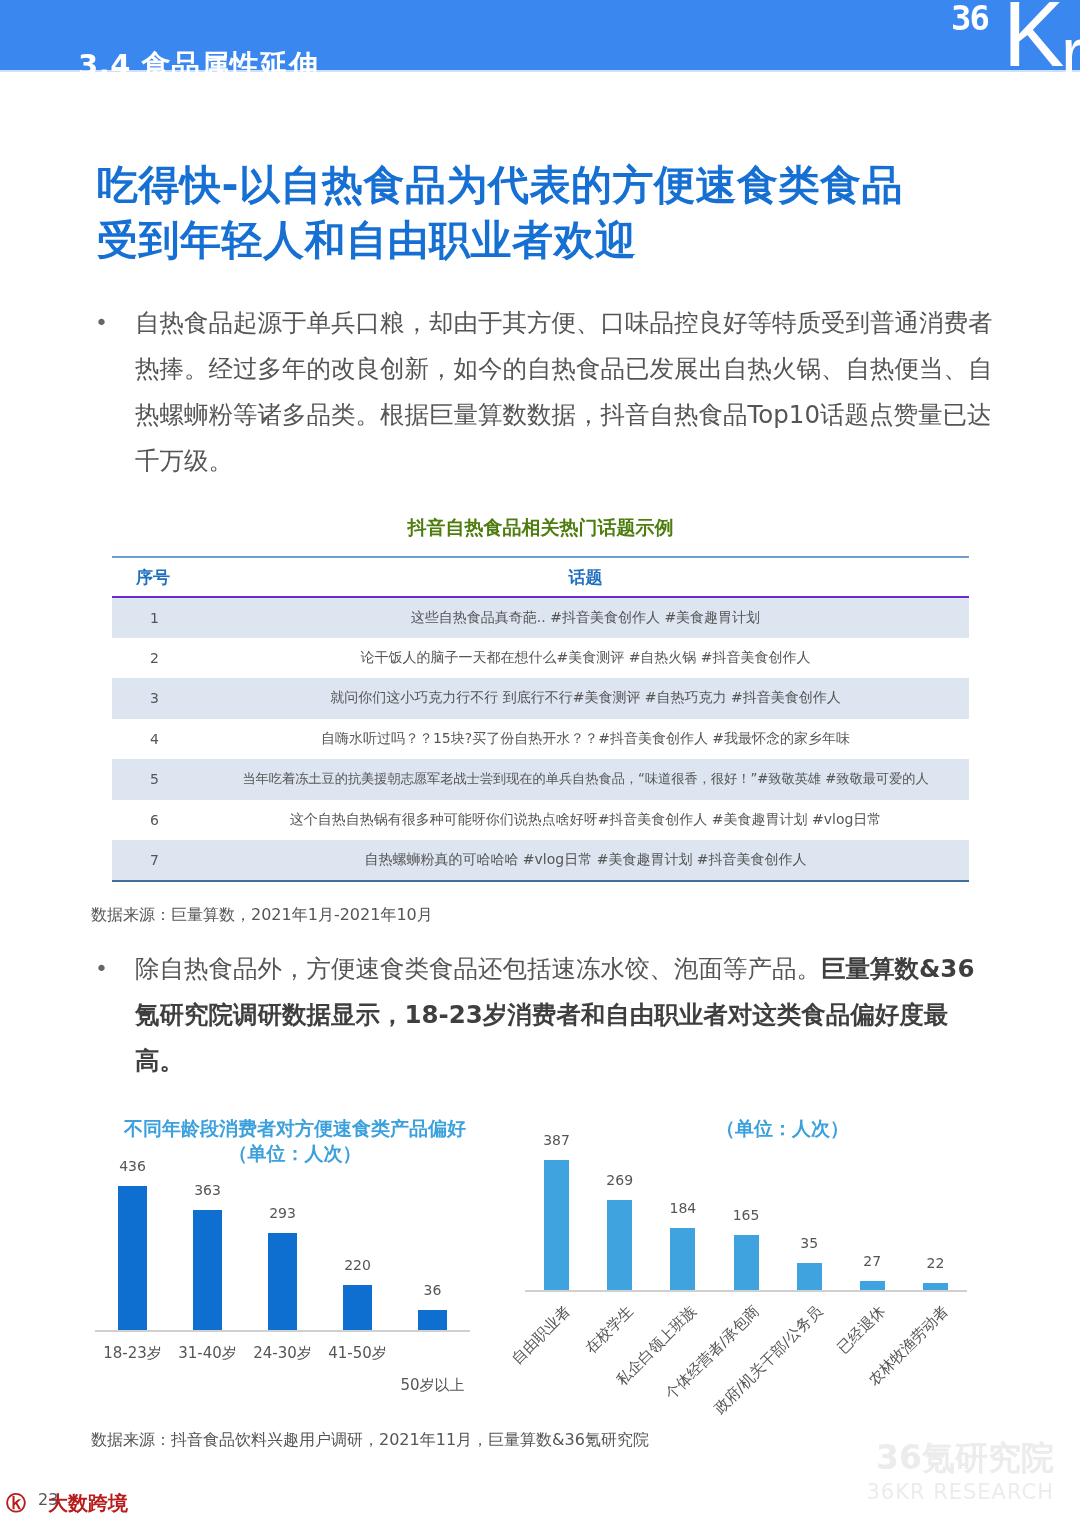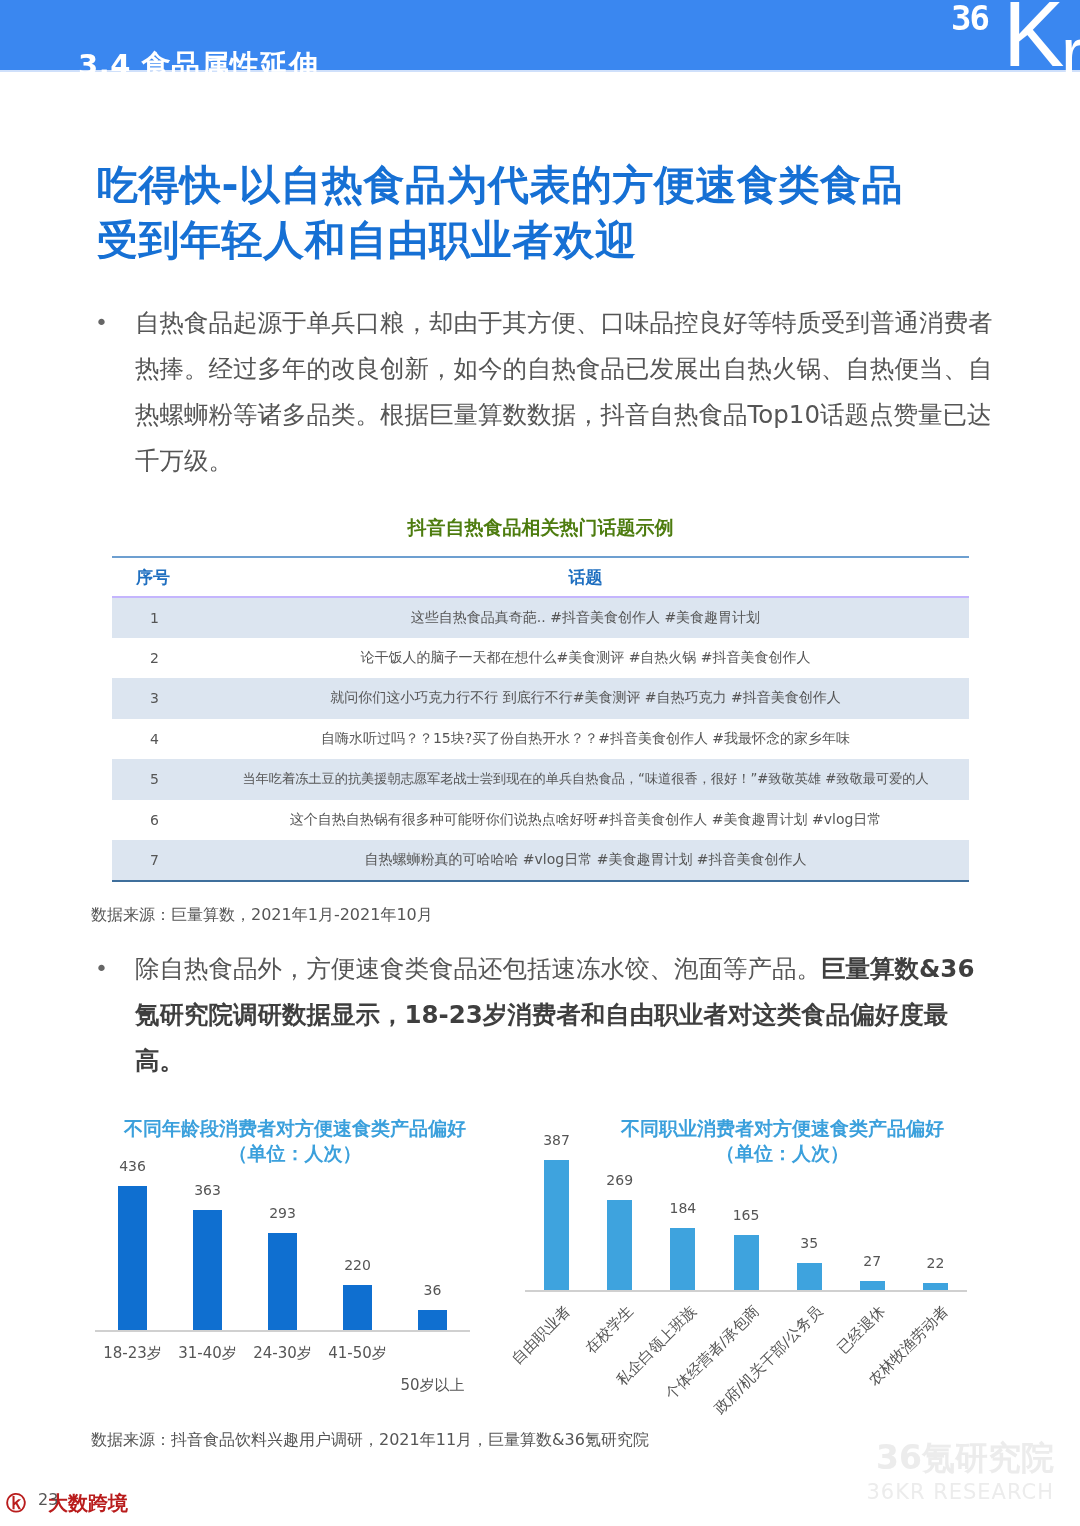--- a/index.html
+++ b/index.html
@@ -15,21 +15,21 @@
 
   .headline { position: absolute; left: 97px; top: 158px; width: 900px; font-size: 41px; font-weight: bold; color: #1670d4; line-height: 55px; letter-spacing: 0.5px; }
 
   .bullet-para { position: absolute; left: 95px; width: 900px; font-size: 24.5px; line-height: 46px; color: #555555; }
   .bullet-para .dot { position: absolute; left: 0; top: 0; color: #666; font-size: 22px; }
   .bullet-para .txt { margin-left: 40px; display: block; }
   .bullet-para b { color: #3f3f3f; }
 
   .table-title { position: absolute; left: 112px; top: 515px; width: 857px; text-align: center; font-size: 19px; font-weight: bold; color: #4d7c0f; }
   .topic-table { position: absolute; left: 112px; top: 556px; width: 857px; border-collapse: collapse; }
-  .topic-table thead th { border-top: 2px solid #6d9fd0; border-bottom: 2px solid #c4b5fd; height: 40px; font-size: 17px; font-weight: bold; color: #1f6fc0; }
+  .topic-table thead th { border-top: 2px solid #6d9fd0; border-bottom: 2px solid #6d28d9; height: 40px; font-size: 17px; font-weight: bold; color: #1f6fc0; }
   .topic-table thead th.num { text-align: left; padding-left: 24px; width: 90px; }
   .topic-table tbody td { height: 40.5px; font-size: 14px; color: #555; }
   .topic-table tbody td.num { padding-left: 38px; }
   .topic-table tbody td.topic { text-align: center; white-space: nowrap; }
   .topic-table tbody tr.alt td { background: #dce5f0; }
   .topic-table tbody tr:last-child td { border-bottom: 2px solid #3f6f9c; }
 
   .source { position: absolute; left: 91px; font-size: 16px; color: #555; }
 
   .chart-title { position: absolute; text-align: center; font-size: 19px; font-weight: bold; color: #3ba0dc; line-height: 25px; }
@@ -132,21 +132,20 @@
     <div class="cat" style="left: 147.5px; top: 164px;">24-30岁</div>
     <div class="bar" style="left: 248px; width: 29px; height: 45px; top: 105px; background: rgb(15, 111, 208);"></div>
     <div class="bar-val" style="left: 232.5px; top: 77px;">220</div>
     <div class="cat" style="left: 222.5px; top: 164px;">41-50岁</div>
     <div class="bar" style="left: 323px; width: 29px; height: 20px; top: 130px; background: rgb(15, 111, 208);"></div>
     <div class="bar-val" style="left: 307.5px; top: 102px;">36</div>
     <div class="cat" style="left: 297.5px; top: 164px; margin-top: 32px;">50岁以上</div>
   </div>
 
 <div class="chart-title" style="left:600px; top:1116px; width:365px;">
-  <div>不同职业消费者对方便速食类产品偏好</div>
   <div>（单位：人次）</div>
 </div>
 <div class="chart" id="chart-occ" style="left:525px; top:1160px; width:442px; height:130px;">
     <div class="axis" style="left: 0px; width: 442px; top: 130px;"></div>
     <div class="bar" style="left: 19.0714px; width: 25px; height: 130px; top: 0px; background: rgb(62, 163, 222);"></div>
     <div class="bar-val" style="left: 1.57143px; top: -28px;">387</div>
     <div class="cat-rot" style="right: 406.429px; top: 142px;">自由职业者</div>
     <div class="bar" style="left: 82.2143px; width: 25px; height: 90px; top: 40px; background: rgb(62, 163, 222);"></div>
     <div class="bar-val" style="left: 64.7143px; top: 12px;">269</div>
     <div class="cat-rot" style="right: 343.286px; top: 142px;">在校学生</div>

